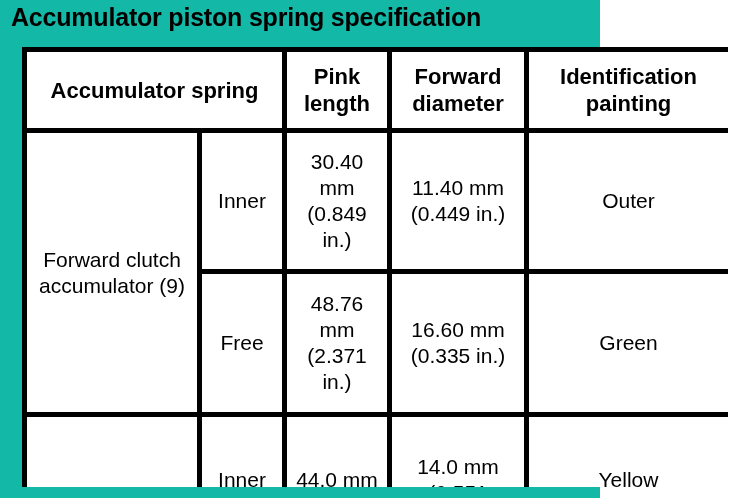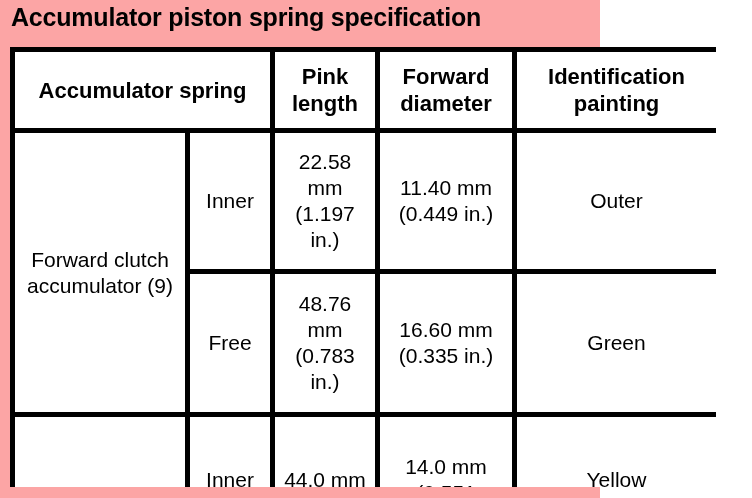--- a/index.html
+++ b/index.html
@@ -12,39 +12,39 @@
     height: 498px;
     overflow: hidden;
     font-family: "Liberation Sans", sans-serif;
     color: #000000;
   }
 
   .page {
     position: relative;
     width: 600px;
     height: 498px;
-    background: #fca5a5;
+    background: #14b8a6;
   }
 
   .page-title {
     position: absolute;
     left: 11px;
     top: 1px;
     font-size: 25px;
     font-weight: bold;
     letter-spacing: -0.2px;
     line-height: 32px;
     white-space: nowrap;
     color: #000000;
   }
 
   
   .spec-table-wrap {
     position: absolute;
-    left: 10px;
+    left: 22px;
     top: 47px;
     width: 706px;
     overflow: hidden;
     height: 440px;       
   }
 
   table.spec-table {
     border-collapse: collapse;
     table-layout: fixed;
     width: 706px;
@@ -127,28 +127,28 @@
           <th>Pink length</th>
           <th>Forward diameter</th>
           <th>Identification painting</th>
         </tr>
       </thead>
       <tbody>
 
         <tr class="row-r1">
           <td class="cell-spring-name" rowspan="2">Forward clutch accumulator (9)</td>
           <td class="cell-position">Inner</td>
-          <td class="cell-measure">22.58 mm (1.197 in.)</td>
+          <td class="cell-measure">30.40 mm (0.849 in.)</td>
           <td class="cell-measure">11.40 mm (0.449 in.)</td>
           <td class="cell-ident">Outer</td>
         </tr>
 
         <tr class="row-r2">
           <td class="cell-position">Free</td>
-          <td class="cell-measure">48.76 mm (0.783 in.)</td>
+          <td class="cell-measure">48.76 mm (2.371 in.)</td>
           <td class="cell-measure">16.60 mm (0.335 in.)</td>
           <td class="cell-ident">Green</td>
         </tr>
 
         <tr class="row-r3">
           <td class="cell-empty"></td>
           <td class="cell-position">Inner</td>
           <td class="cell-measure">44.0 mm</td>
           <td class="cell-measure">14.0 mm (0.551</td>
           <td class="cell-ident">Yellow</td>

